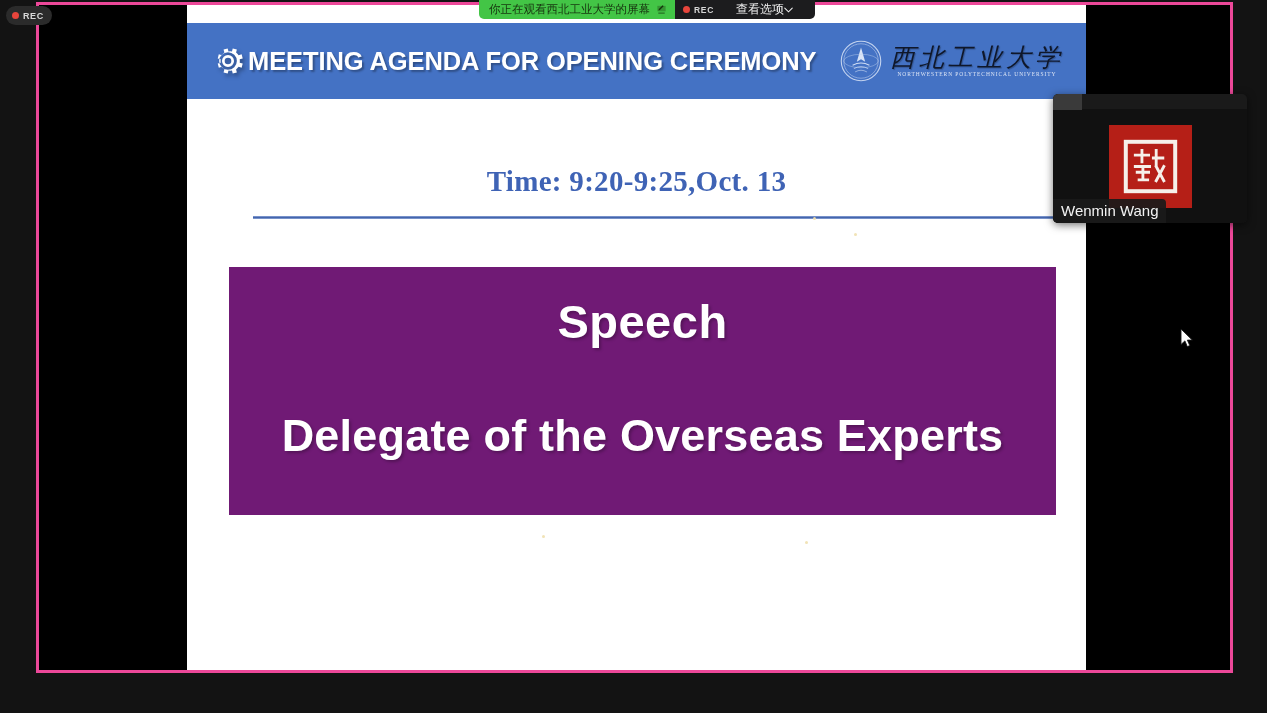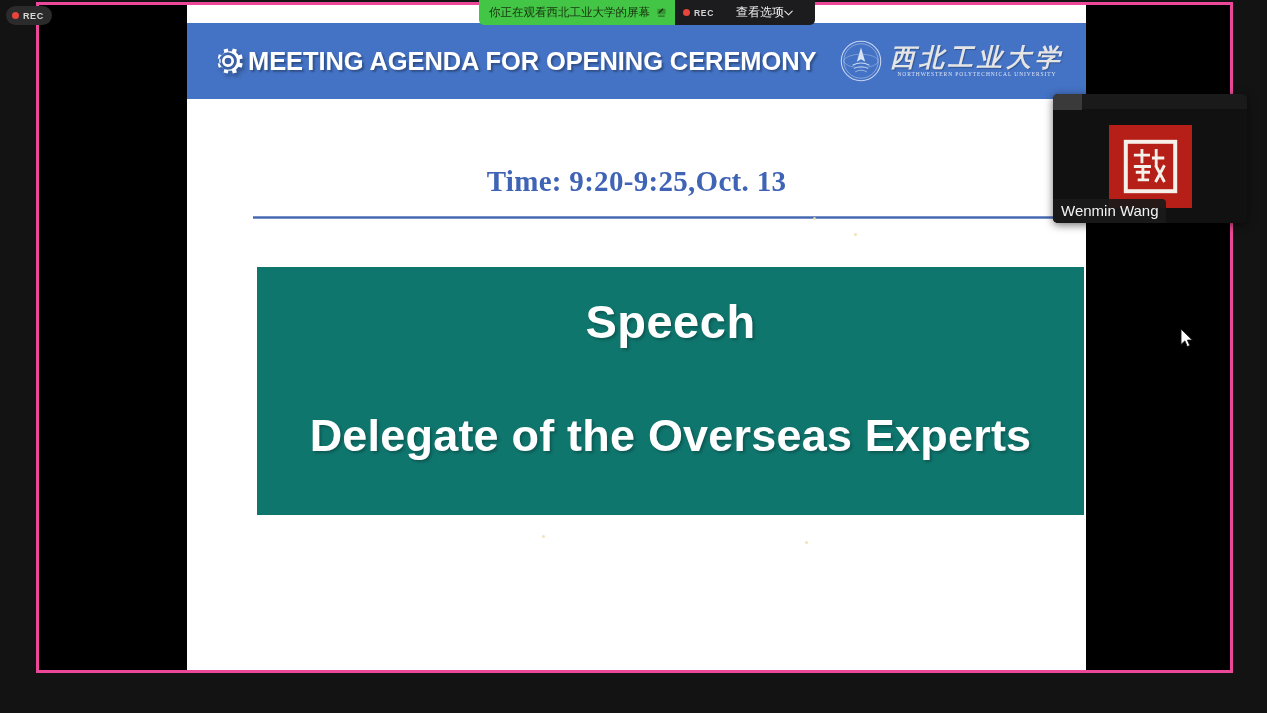--- a/index.html
+++ b/index.html
@@ -77,23 +77,23 @@
     right: 22px;
     top: 50%;
     transform: translateY(-50%);
     display: flex;
     align-items: center;
     gap: 8px;
   }
   .uni-emblem { width: 42px; height: 42px; flex: 0 0 auto; opacity: 0.92; }
   .uni-wordmark { display: flex; flex-direction: column; align-items: center; }
   .uni-cn {
-    color: #e5e5e5;
+    color: #0f172a;
     font-family: "Liberation Serif", serif;
-    font-weight: bold;
+    font-weight: normal;
     font-style: italic;
     font-size: 25px;
     letter-spacing: 4px;
     line-height: 1.02;
     white-space: nowrap;
     text-shadow: 1px 1px 1px rgba(0,0,0,0.25);
   }
   .uni-en {
     color: #dde5f5;
     font-family: "Liberation Serif", serif;
@@ -131,25 +131,25 @@
     position: absolute;
     background: #efe0ae;
     width: 3px;
     height: 3px;
     border-radius: 50%;
     opacity: 0.9;
   }
 
   .agenda-block {
     position: absolute;
-    left: 70px;
+    left: 42px;
     top: 262px;
     width: 827px;
     height: 248px;
-    background: #0f766e;
+    background: #701a75;
     color: #ffffff;
     font-family: "Liberation Sans", sans-serif;
     font-weight: bold;
   }
 
   .agenda-line1 {
     position: absolute;
     left: 0; right: 0;
     top: 27px;
     text-align: center;
@@ -193,21 +193,21 @@
     font-size: 9px;
     font-weight: bold;
     letter-spacing: 0.6px;
     font-family: "Liberation Sans", sans-serif;
   }
 
   .share-toolbar {
     position: absolute;
     left: 479px;
     top: 0px;
-    height: 25px;
+    height: 19px;
     display: flex;
     align-items: stretch;
     z-index: 50;
     border-bottom-left-radius: 5px;
     border-bottom-right-radius: 5px;
     overflow: hidden;
   }
   .share-green {
     background: #43c546;
     display: flex;

